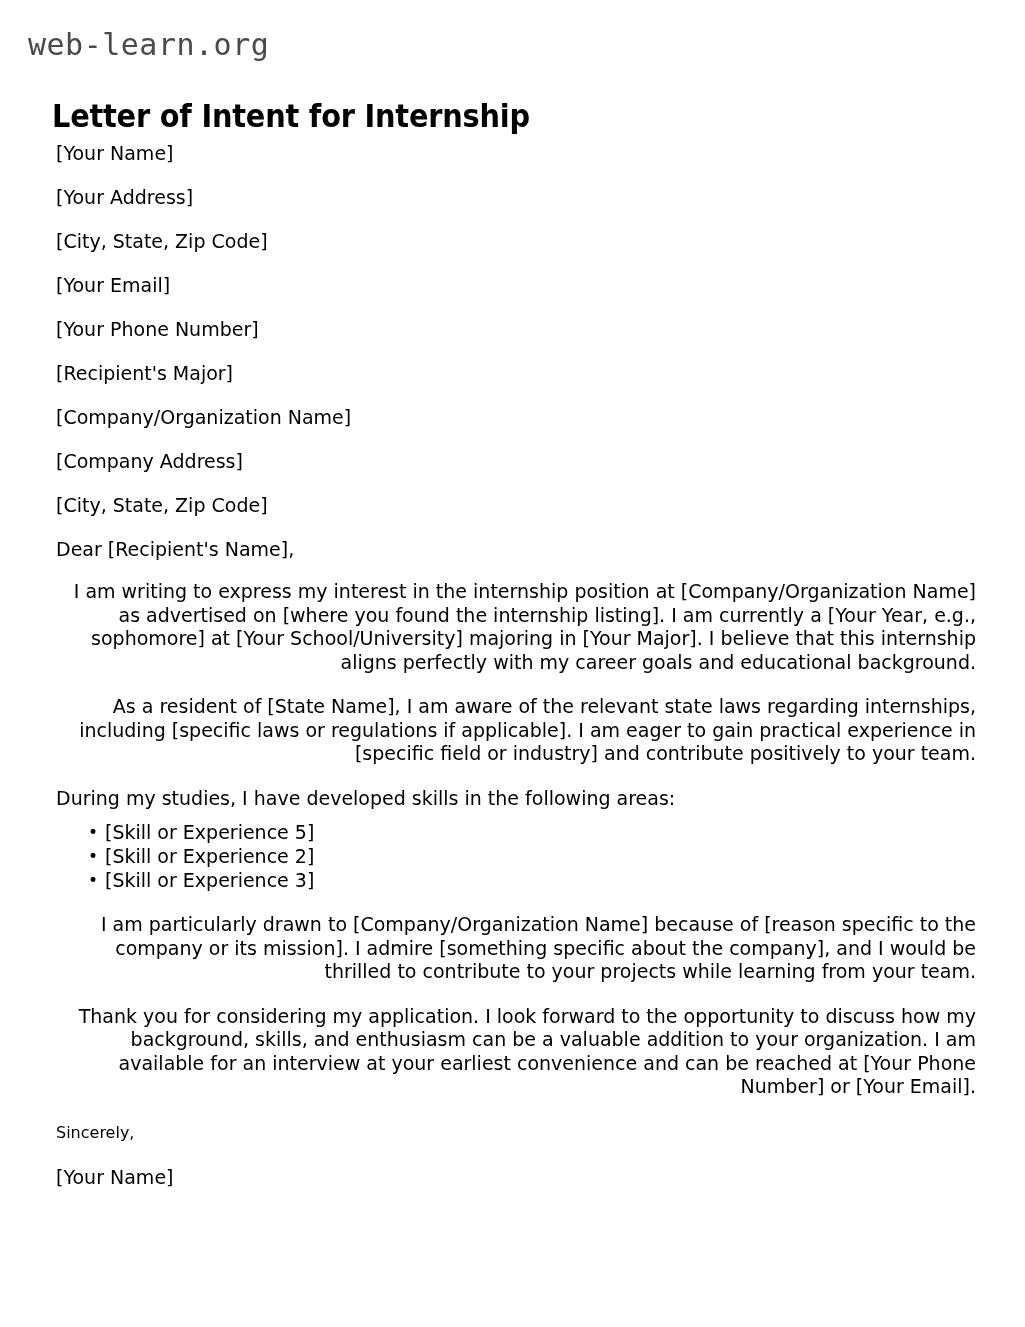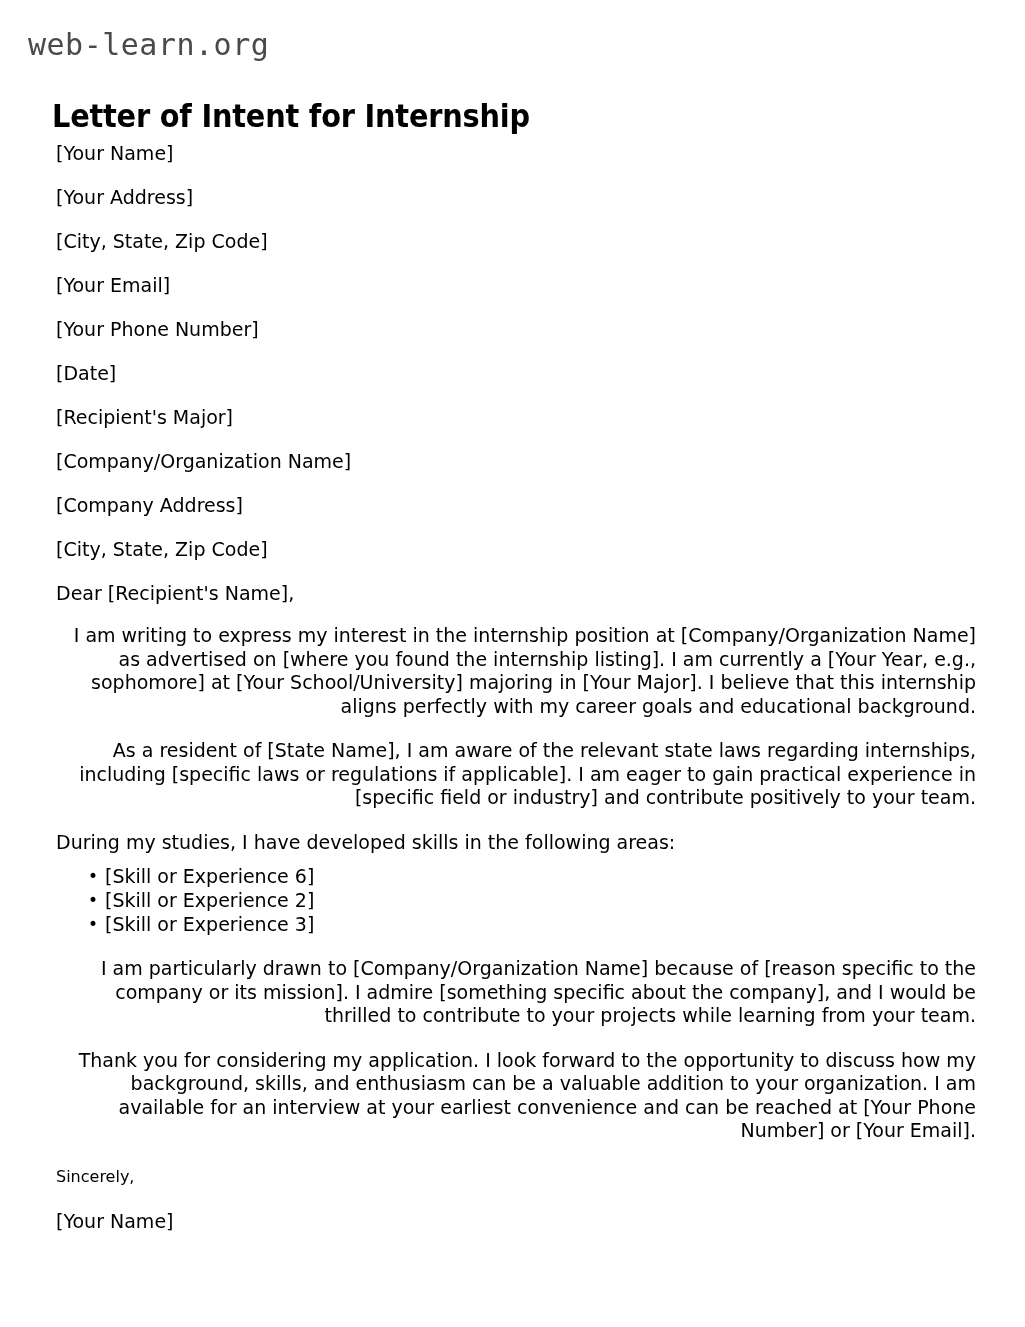--- a/index.html
+++ b/index.html
@@ -136,40 +136,39 @@
   <h1 class="doc-title">Letter of Intent for Internship</h1>
 
   <div class="letter">
 
     <div>
       <p class="addr-line">[Your Name]</p>
       <p class="addr-line">[Your Address]</p>
       <p class="addr-line">[City, State, Zip Code]</p>
       <p class="addr-line">[Your Email]</p>
       <p class="addr-line">[Your Phone Number]</p>
-      <p class="addr-line">[Date]</p>
     </div>
 
     <div>
       <p class="addr-line">[Recipient's Major]</p>
       <p class="addr-line">[Company/Organization Name]</p>
       <p class="addr-line">[Company Address]</p>
       <p class="addr-line">[City, State, Zip Code]</p>
     </div>
 
     <p class="salutation">Dear [Recipient's Name],</p>
 
     <p class="para">I am writing to express my interest in the internship position at [Company/Organization Name] as advertised on [where you found the internship listing]. I am currently a [Your Year, e.g., sophomore] at [Your School/University] majoring in [Your Major]. I believe that this internship aligns perfectly with my career goals and educational background.</p>
 
     <p class="para">As a resident of [State Name], I am aware of the relevant state laws regarding internships, including [specific laws or regulations if applicable]. I am eager to gain practical experience in [specific field or industry] and contribute positively to your team.</p>
 
     <p class="lead-in">During my studies, I have developed skills in the following areas:</p>
 
     <ul class="skills">
-      <li>[Skill or Experience 6]</li>
+      <li>[Skill or Experience 5]</li>
       <li>[Skill or Experience 2]</li>
       <li>[Skill or Experience 3]</li>
     </ul>
 
     <p class="para">I am particularly drawn to [Company/Organization Name] because of [reason specific to the company or its mission]. I admire [something specific about the company], and I would be thrilled to contribute to your projects while learning from your team.</p>
 
     <p class="para">Thank you for considering my application. I look forward to the opportunity to discuss how my background, skills, and enthusiasm can be a valuable addition to your organization. I am available for an interview at your earliest convenience and can be reached at [Your Phone Number] or [Your Email].</p>
 
     <p class="closing">Sincerely,</p>
 

